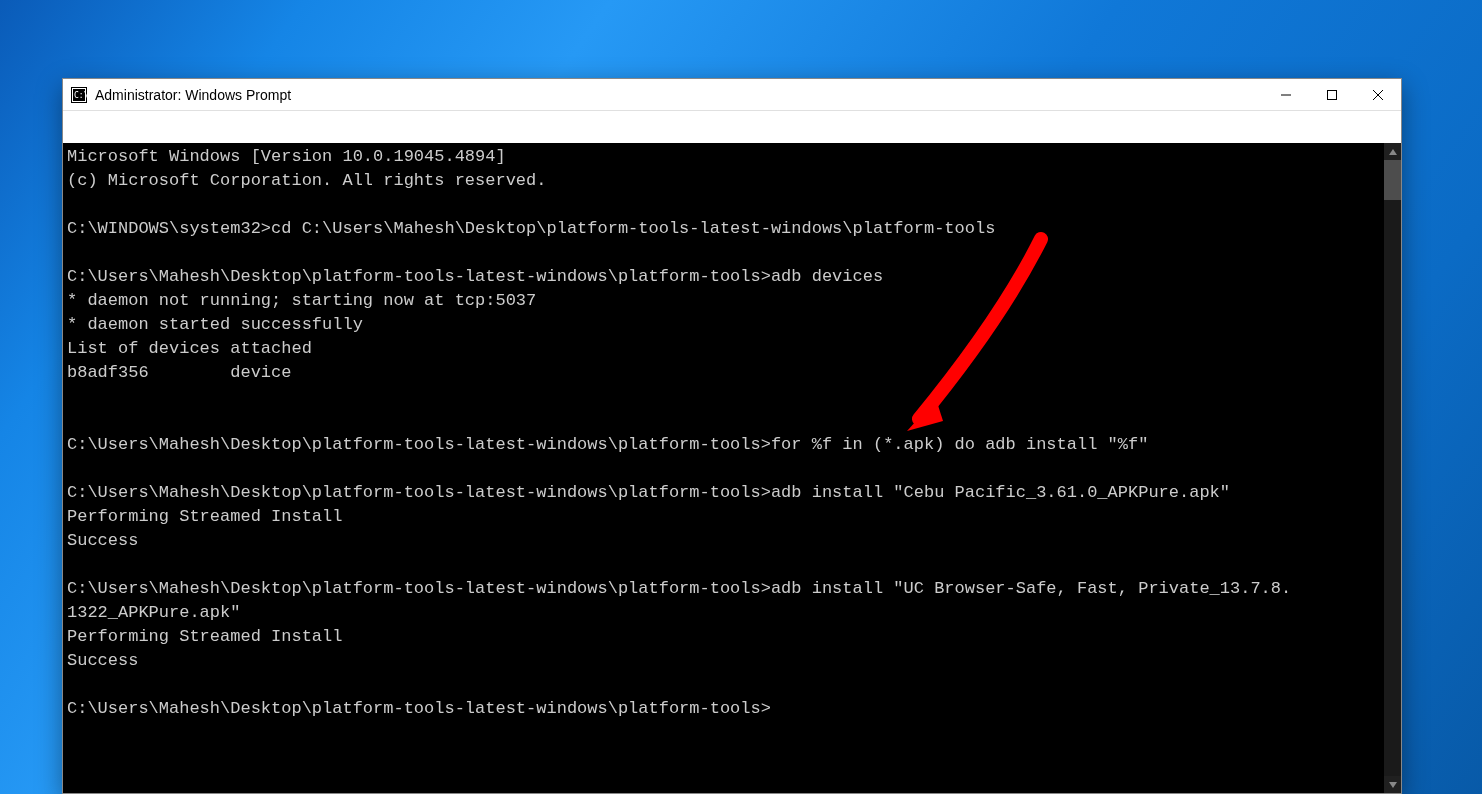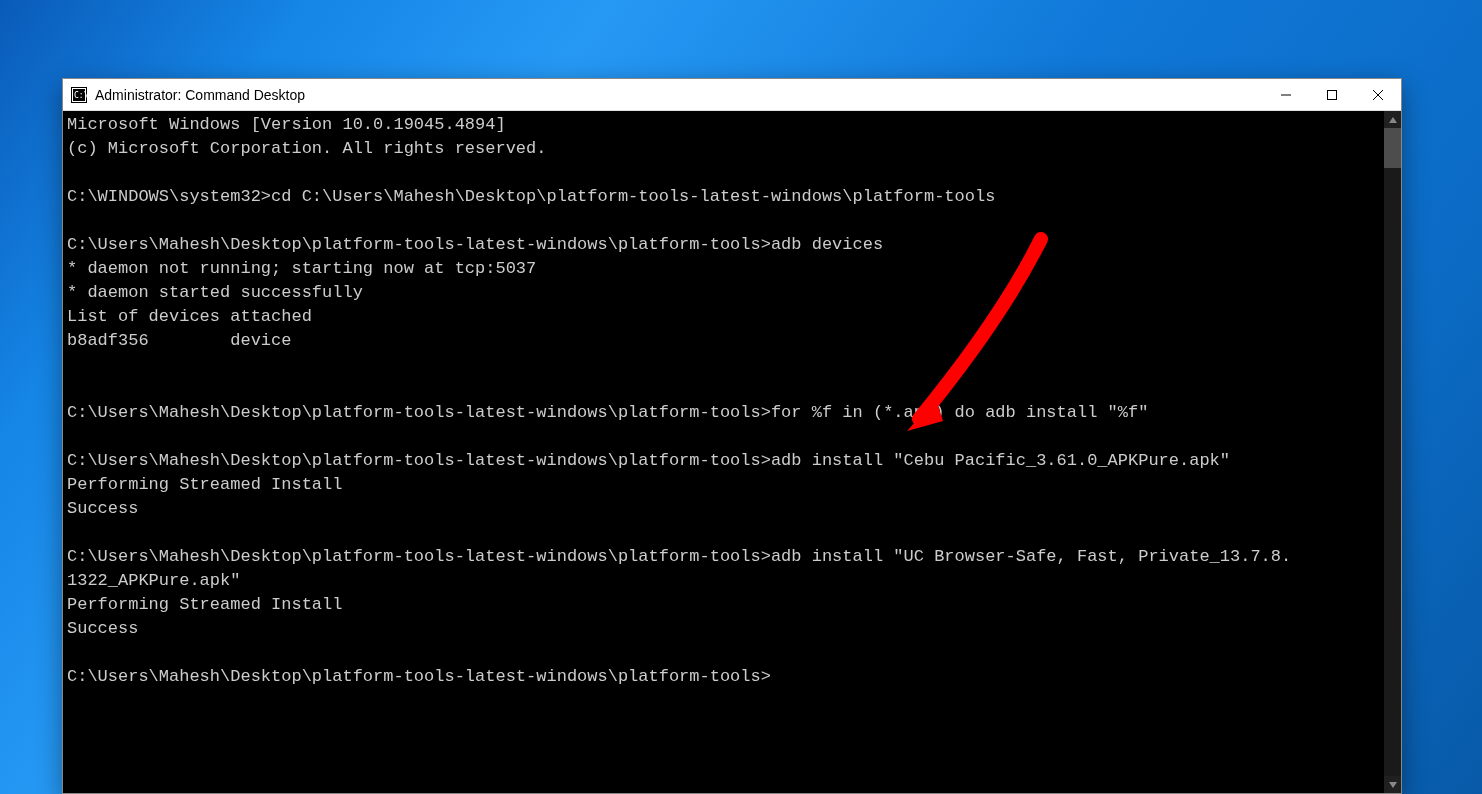--- a/index.html
+++ b/index.html
@@ -61,20 +61,21 @@
       align-items: center;
       justify-content: center;
       cursor: pointer;
     }
     .win-btn svg { width: 10px; height: 10px; }
     .terminal-wrap {
       flex: 1;
       display: flex;
       background: #000000;
       overflow: hidden;
+      margin-top: 32px;
     }
     .terminal {
       flex: 1;
       background: #000000;
       color: #cccccc;
       font-family: "Consolas", "Courier New", monospace;
       font-size: 17px;
       line-height: 24px;
       padding: 2px 0 0 4px;
       white-space: pre;
@@ -128,21 +129,21 @@
 <div class="window">
   <div class="titlebar">
     <span class="titlebar-icon">
       <svg viewBox="0 0 16 16">
         <rect x="0" y="0" width="16" height="16" fill="#000"></rect>
         <rect x="1" y="1" width="14" height="14" fill="#fff"></rect>
         <rect x="2" y="2" width="12" height="12" fill="#000"></rect>
         <text x="3" y="11" font-size="8" fill="#fff" font-family="monospace">C:\</text>
       </svg>
     </span>
-    <span class="titlebar-text">Administrator: Command Desktop</span>
+    <span class="titlebar-text">Administrator: Windows Prompt</span>
     <div class="window-controls">
       <div class="win-btn">
         <svg viewBox="0 0 10 10">
             <line x1="0" y1="5" x2="10" y2="5" stroke="#000" stroke-width="1"></line>
           </svg>
       </div>
       <div class="win-btn">
         <svg viewBox="0 0 10 10">
             <rect x="0.5" y="0.5" width="9" height="9" fill="none" stroke="#000" stroke-width="1"></rect>
           </svg>

